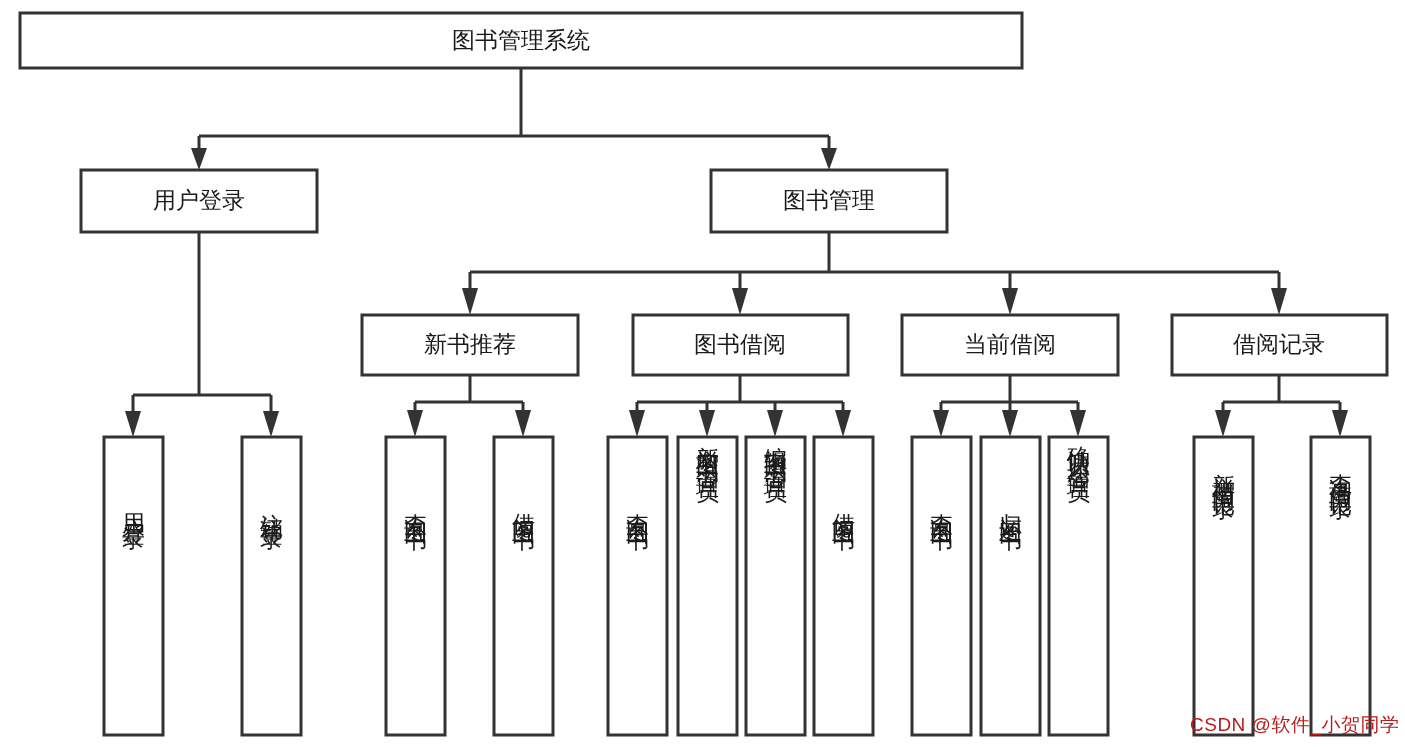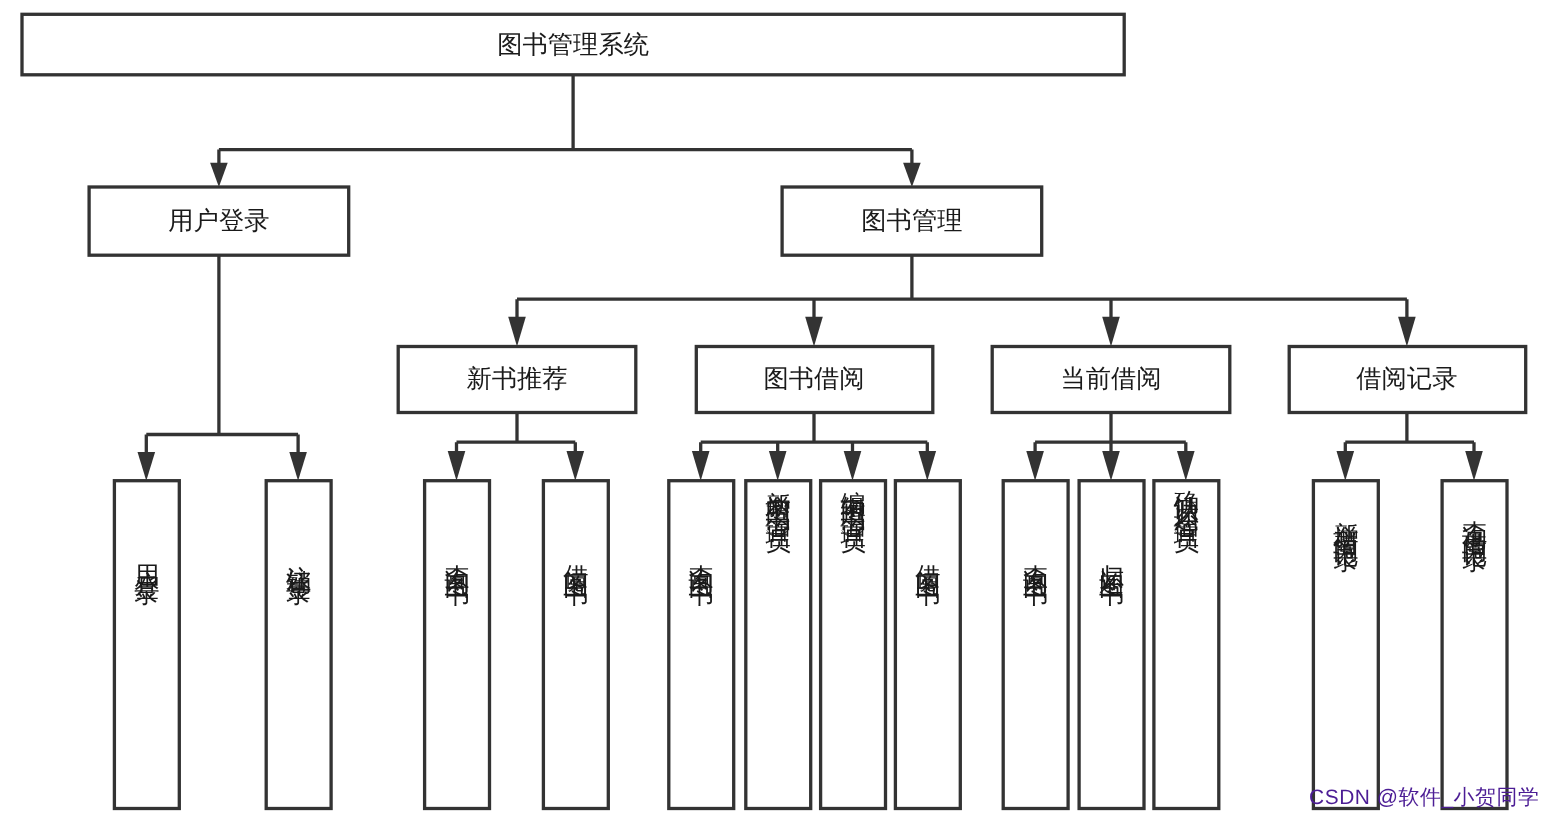--- a/index.html
+++ b/index.html
@@ -48,21 +48,21 @@
     fill: none;
   }
   .arrow-head {
     fill: #333333;
     stroke: none;
   }
   .watermark {
     position: absolute;
     font-family: "Liberation Sans", "DejaVu Sans", sans-serif;
     font-size: 19px;
-    color: #4c1d95;
+    color: #b91c1c;
     white-space: nowrap;
     left: 1190px;
     top: 712px;
     letter-spacing: 0.5px;
   }
 </style>
 </head>
 <body>
 
 <svg id="diagram" viewBox="0 0 1405 747" xmlns="http://www.w3.org/2000/svg">

